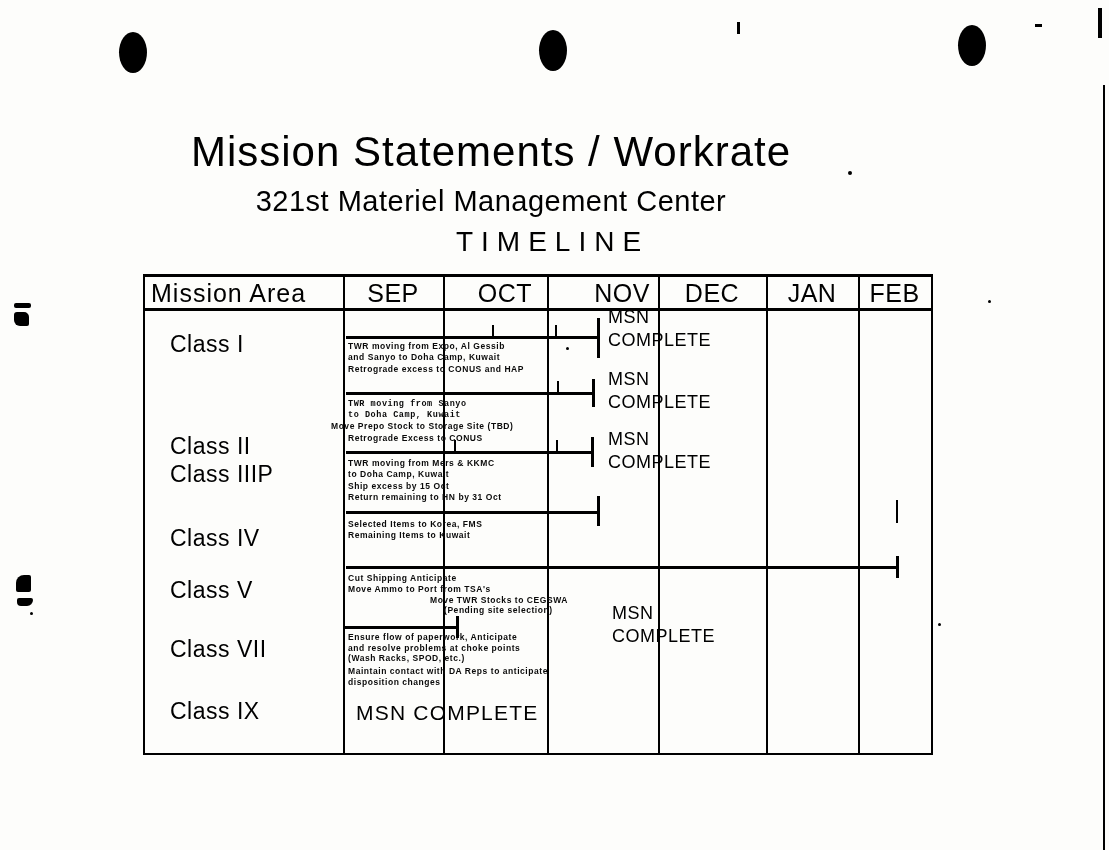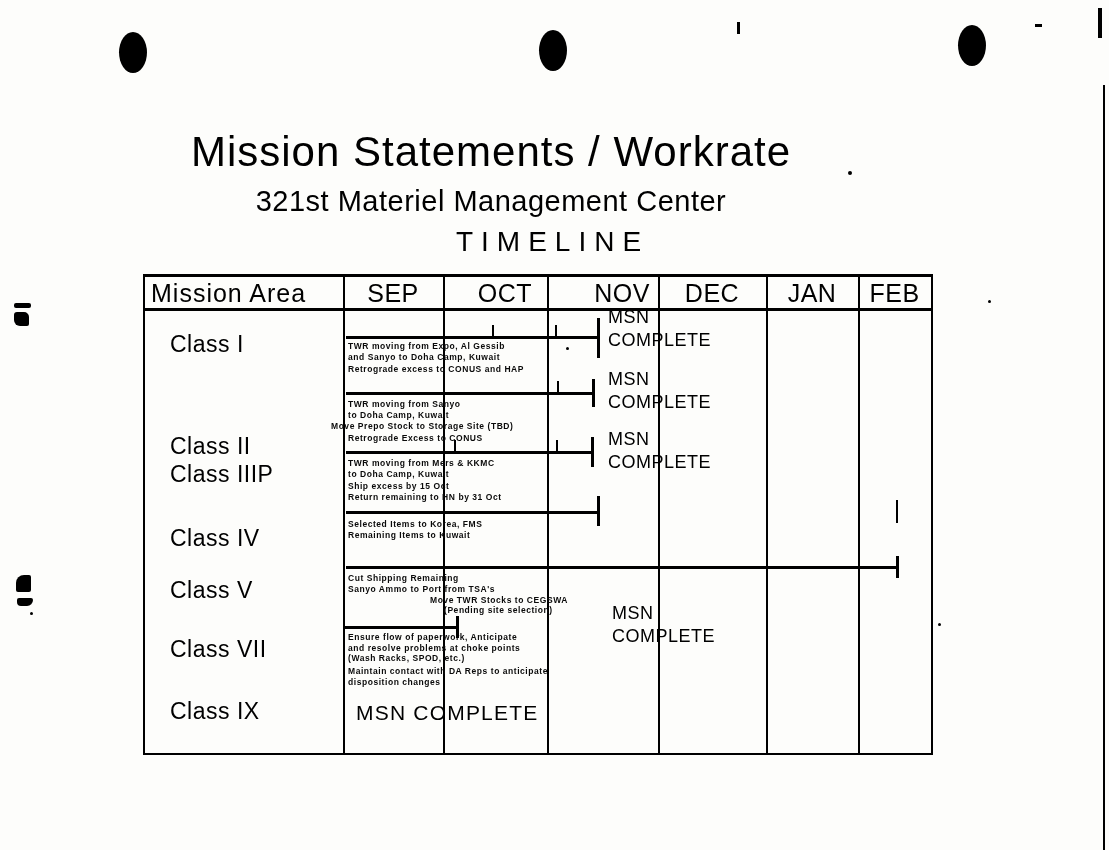--- a/index.html
+++ b/index.html
@@ -96,21 +96,21 @@
 <div class="class-ix-status">MSN COMPLETE</div>
 
 <div id="overlay">
     <div class="note" style="left: 348px; top: 341px;">
       <div>TWR moving from Expo, Al Gessib</div>
       <div>and Sanyo to Doha Camp, Kuwait</div>
     </div>
     <div class="note" style="left: 348px; top: 364px;">
       <div>Retrograde excess to CONUS and HAP</div>
     </div>
-    <div class="note" style="left: 348px; top: 399px;">
+    <div class="note" style="left: 348px; top: 399px; font-family: Liberation Mono, monospace;">
       <div>TWR moving from Sanyo</div>
       <div>to Doha Camp, Kuwait</div>
     </div>
     <div class="note" style="left: 331px; top: 421px;">
       <div>Move Prepo Stock to Storage Site (TBD)</div>
     </div>
     <div class="note" style="left: 348px; top: 433px;">
       <div>Retrograde Excess to CONUS</div>
     </div>
     <div class="note" style="left: 348px; top: 458px;">
@@ -119,22 +119,22 @@
     </div>
     <div class="note" style="left: 348px; top: 481px;">
       <div>Ship excess by 15 Oct</div>
       <div>Return remaining to HN by 31 Oct</div>
     </div>
     <div class="note" style="left: 348px; top: 519px;">
       <div>Selected Items to Korea, FMS</div>
       <div>Remaining Items to Kuwait</div>
     </div>
     <div class="note" style="left: 348px; top: 573px;">
-      <div>Cut Shipping Remaining</div>
-      <div>Sanyo Ammo to Port from TSA's</div>
+      <div>Cut Shipping Anticipate</div>
+      <div>Move Ammo to Port from TSA's</div>
     </div>
     <div class="note" style="left: 430px; top: 595px; text-align: right;">
       <div>Move TWR Stocks to CEGSWA</div>
     </div>
     <div class="note" style="left: 444px; top: 605px;">
       <div>(Pending site selection)</div>
     </div>
     <div class="note" style="left: 348px; top: 632px;">
       <div>Ensure flow of paperwork, Anticipate</div>
       <div>and resolve problems at choke points</div>

